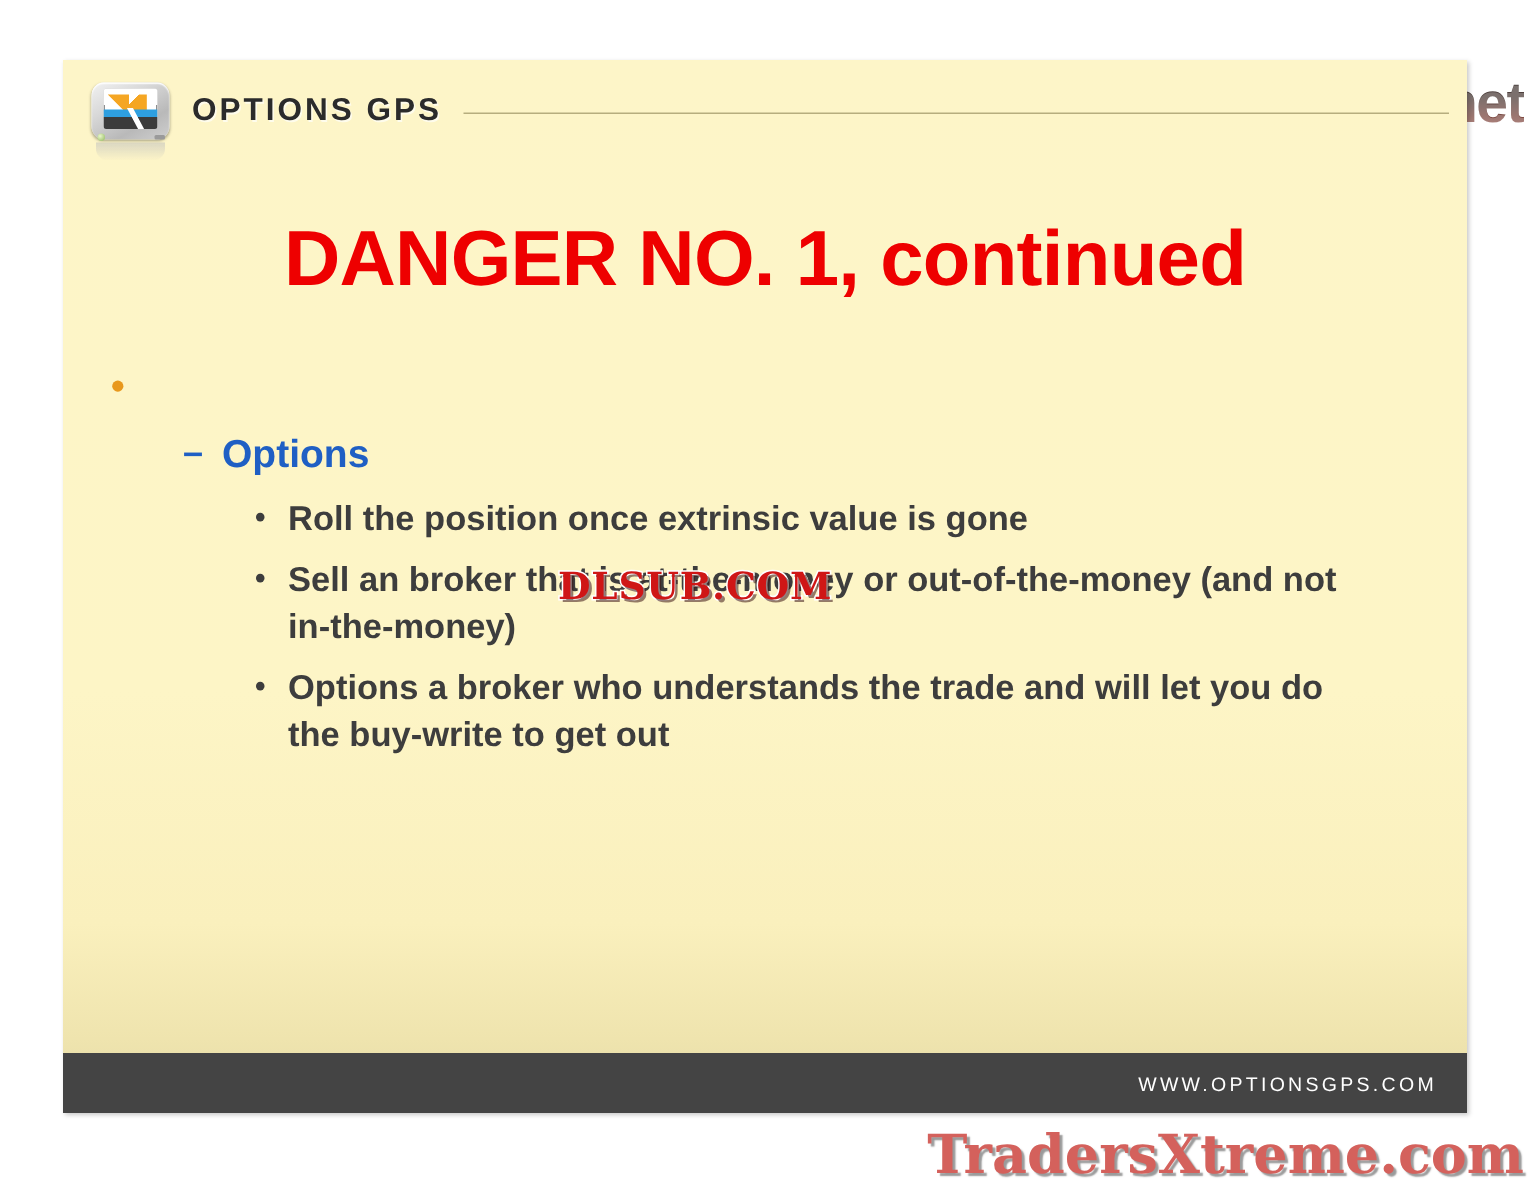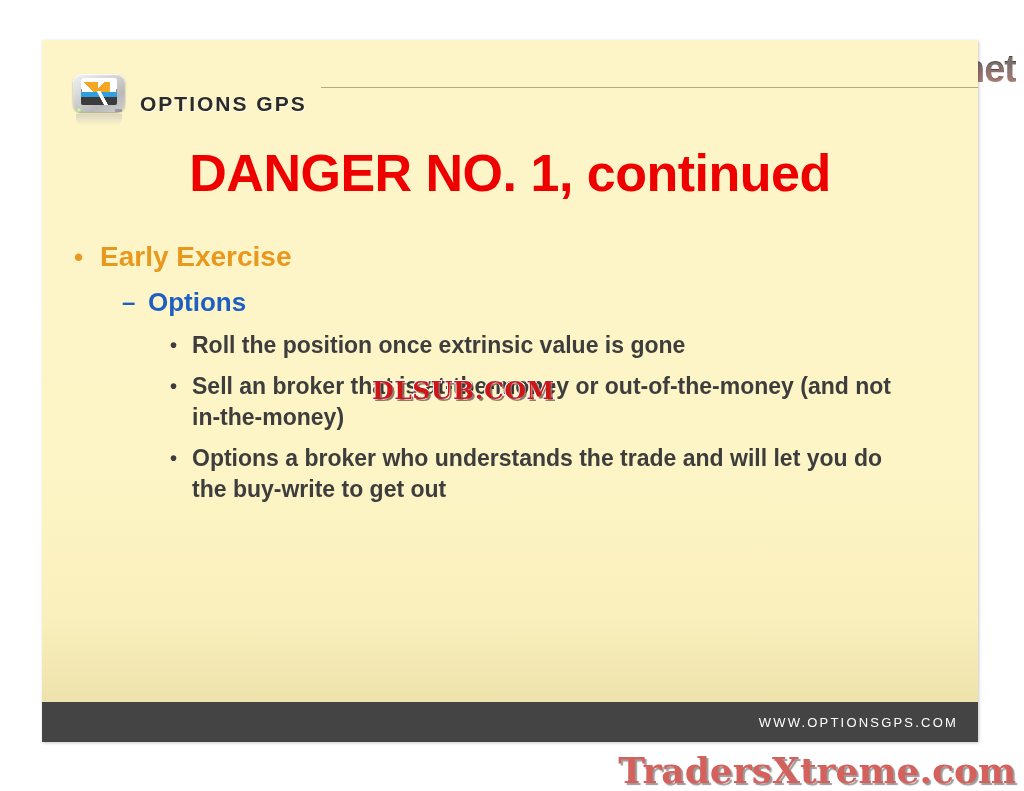--- a/index.html
+++ b/index.html
@@ -48,26 +48,25 @@
         #faf0bd 82%,
         #efe4ae 93%,
         #e3d9a6 100%);
     box-shadow: 1px 1px 3px rgba(0,0,0,0.22);
     overflow: hidden;
   }
 
   
   .slide-header {
     position: absolute;
-    left: 0; top: 16px;
+    left: 0; top: 4px;
     width: 100%;
     height: 60px;
     display: flex;
-    align-items: flex-end;
-    margin-left: 12px;
+    align-items: center;
   }
   .gps-logo {
     position: relative;
     margin-left: 16px;
     width: 58px;
     height: 46px;
     flex: 0 0 auto;
   }
   
   .gps-logo .device {
@@ -291,21 +290,20 @@
     <div class="brand-optionsgps">Options GPS</div>
     <div class="header-rule"></div>
   </div>
 
   <div class="slide-title">DANGER NO. 1, continued</div>
 
   <div class="body">
 
     <div class="lvl1">
       <span class="marker">•</span>
-      <span class="text">Early Exercise</span>
     </div>
 
     <div class="lvl2">
       <span class="marker">–</span>
       <span class="text">Options</span>
     </div>
 
     <div class="lvl3-list">
       <div class="lvl3">
         <span class="marker">•</span>

